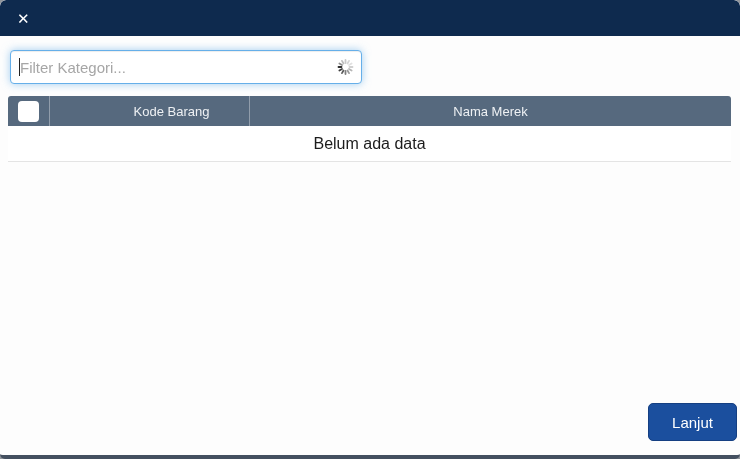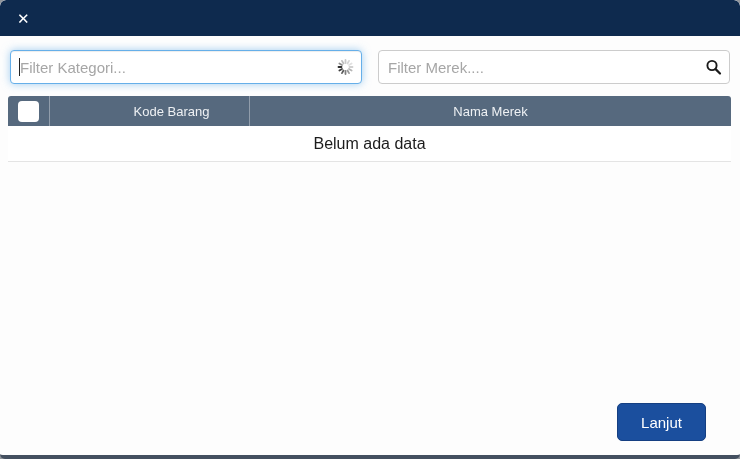--- a/index.html
+++ b/index.html
@@ -116,21 +116,21 @@
     height: 36px;
     display: flex; align-items: center; justify-content: center;
     font-size: 16px;
     color: #1c1c1c;
     background: #fff;
     border-bottom: 1px solid #e4e4e4;
   }
   
   .lanjut-btn {
     position: absolute;
-    right: 34px;
+    right: 3px;
     bottom: 14px;
     width: 89px;
     height: 38px;
     background: #1b4f9e;
     border: 1px solid #153f82;
     border-radius: 5px;
     color: #ffffff;
     font-size: 15px;
     cursor: pointer;
     font-family: "Liberation Sans", "DejaVu Sans", sans-serif;
@@ -164,29 +164,20 @@
             <line x1="5" y1="14.6" x2="6.5" y2="12" stroke="#5d5d5d"></line>
             <line x1="2.4" y1="12" x2="5" y2="10.5" stroke="#3f3f3f"></line>
             <line x1="1.5" y1="8.5" x2="4.5" y2="8.5" stroke="#2e2e2e"></line>
             <line x1="2.4" y1="5" x2="5" y2="6.5" stroke="#8f8f8f"></line>
             <line x1="5" y1="2.4" x2="6.5" y2="5" stroke="#bdbdbd"></line>
           </g>
         </svg>
       </span>
     </div>
 
-    <div class="input-wrap">
-      <input type="text" placeholder="Filter Merek...." style="">
-      <span class="icon-right">
-        <svg width="17" height="17" viewBox="0 0 17 17">
-          <circle cx="7" cy="7" r="4.6" fill="none" stroke="#1a1a1a" stroke-width="1.9"></circle>
-          <line x1="10.6" y1="10.6" x2="15" y2="15" stroke="#1a1a1a" stroke-width="2.2" stroke-linecap="round"></line>
-        </svg>
-      </span>
-    </div>
 
   </div>
 
   <div class="table">
     <div class="thead">
       <div class="th-check">
         <div class="checkbox"></div>
       </div>
       <div class="th kode">Kode Barang</div>
       <div class="th nama">Nama Merek</div>

